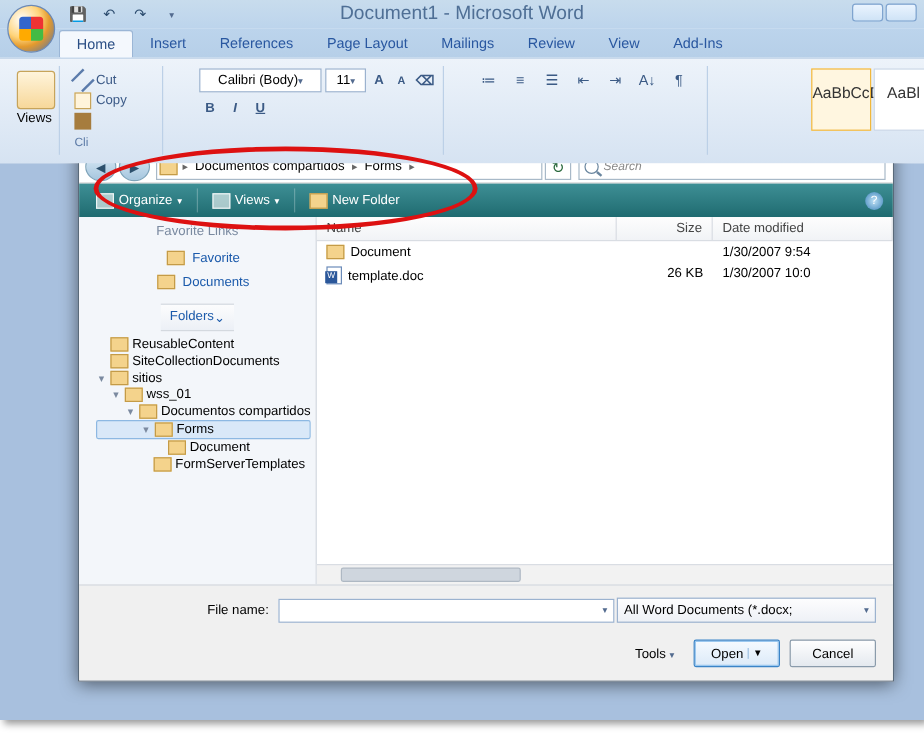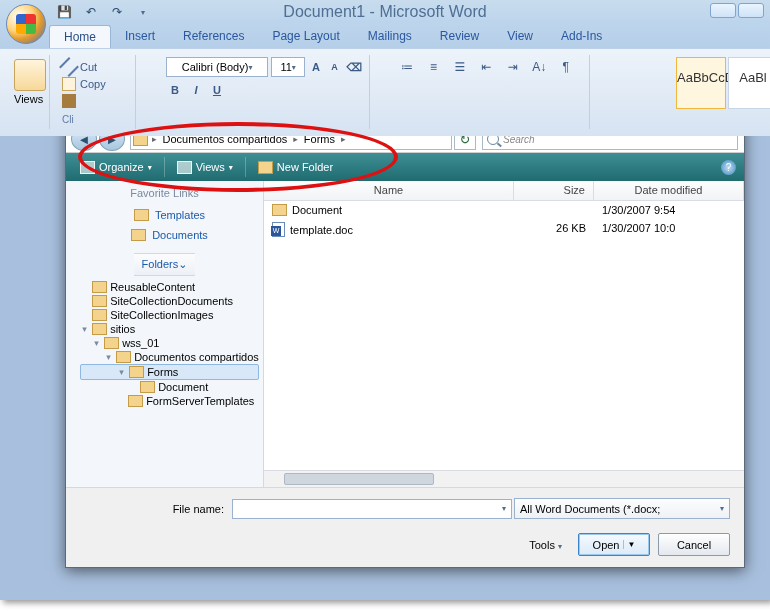--- a/index.html
+++ b/index.html
@@ -72,21 +72,21 @@
   .more{padding:4px 10px 4px 20px;font-size:11px;color:#1b5aab;}
   .fold-hdr{margin-top:8px;border-top:1px solid #d4d9df;border-bottom:1px solid #d4d9df;padding:4px 8px;font-size:11px;color:#1b5aab;display:flex;justify-content:space-between;background:linear-gradient(#fcfcfd,#ecf0f6);}
   .tree{flex:1;overflow:auto;font-size:11px;padding:4px 0 4px 10px;}
   .tree-row{display:flex;align-items:center;gap:3px;padding:1px 0;white-space:nowrap;}
   .tree-row.sel{background:#d9e8f8;border:1px solid #8db8e2;border-radius:2px;}
   .tw{width:9px;text-align:center;color:#7b8aa0;font-size:9px;}
   .ind1{padding-left:12px;} .ind2{padding-left:24px;} .ind3{padding-left:36px;} .ind4{padding-left:48px;}
 
   .file-pane{flex:1;display:flex;flex-direction:column;}
   .cols{height:20px;border-bottom:1px solid #d9dde3;display:flex;font-size:11px;color:#444;background:linear-gradient(#fdfdfd,#f1f3f6);}
-  .col{padding:3px 8px;border-right:1px solid #d9dde3;text-align:center;}
+  .col{padding:3px 8px;border-right:1px solid #d9dde3;}
   .col.nm{flex: 0 0 250px;} .col.sz{flex:0 0 80px;text-align:right;} .col.dt{flex:1;}
   .files{flex:1;}
   .file-row{display:flex;font-size:11px;padding:2px 0;}
   .file-row .c{padding:1px 8px;}
   .file-row .nm{flex:0 0 250px;display:flex;align-items:center;gap:5px;}
   .file-row .sz{flex:0 0 80px;text-align:right;}
   .file-row .dt{flex:1;}
   .fi-fold{width:15px;height:12px;background:#f4d38c;border:1px solid #c49b47;}
   .fi-doc{width:13px;height:15px;background:#fff;border:1px solid #6b8bb9;position:relative;}
   .fi-doc:before{content:"W";position:absolute;left:-2px;top:3px;width:10px;height:10px;background:#2b579a;color:#fff;font-size:7px;text-align:center;line-height:10px;}
@@ -246,45 +246,40 @@
           <span>New Folder</span>
         </div>
       <div class="tb-help">?</div>
     </div>
 
     <div class="dlg-body">
       <div class="left-pane">
         <div class="fav-hdr">Favorite Links</div>
         <div class="fav-lnk">
             <span class="fld-ico"></span>
-            <span>Templates</span>
+            <span>Favorite</span>
           </div>
         <div class="fav-lnk">
             <span class="fld-ico"></span>
             <span>Documents</span>
           </div>
         <div class="fold-hdr">
             <span>Folders</span>
             <span>⌄</span>
           </div>
         <div class="tree" id="tree">
             <div class="tree-row ind0">
               <span class="tw"></span>
               <span class="fld-ico"></span>
               <span>ReusableContent</span>
             </div>
             <div class="tree-row ind0">
               <span class="tw"></span>
               <span class="fld-ico"></span>
               <span>SiteCollectionDocuments</span>
-            </div>
-            <div class="tree-row ind0">
-              <span class="tw"></span>
-              <span class="fld-ico"></span>
-              <span>SiteCollectionImages</span>
             </div>
             <div class="tree-row ind0">
               <span class="tw">▾</span>
               <span class="fld-ico"></span>
               <span>sitios</span>
             </div>
             <div class="tree-row ind1">
               <span class="tw">▾</span>
               <span class="fld-ico"></span>
               <span>wss_01</span>

